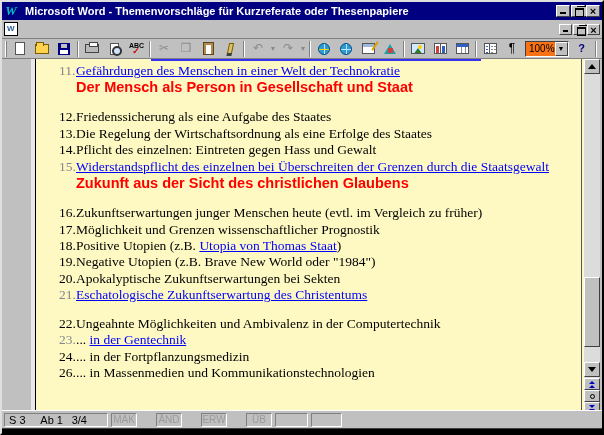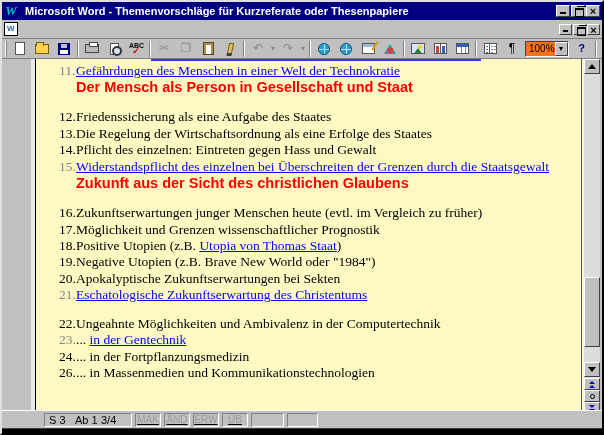--- a/index.html
+++ b/index.html
@@ -120,21 +120,21 @@
   .dbl-up i, .dbl-dn i { display:block; width:0; height:0; border-left:3px solid transparent; border-right:3px solid transparent; }
   .dbl-up i { border-bottom:3px solid #0000c0; margin:0.5px 0; }
   .dbl-dn i { border-top:3px solid #0000c0; margin:0.5px 0; }
   .circ { width:5px; height:5px; border:1px solid #000; border-radius:50%; }
 
   
   .statusbar { position:absolute; left:0; right:0; bottom:5px; height:18px; background:#c0c0c0;
     border-top:1px solid #fff; display:flex; align-items:center; font-size:11px; padding:1px 2px; gap:3px; }
   .panel { height:14px; border:1px solid; border-color:#808080 #fff #fff #808080; display:flex;
     align-items:center; padding:0 4px; gap:0; }
-  .p1 { width:88px;margin-left:40px; } .p1 span { flex:1; }
+  .p1 { width:104px; } .p1 span { flex:1; }
   .p2 { width:102px; } .p2 span { flex:1; }
   .pind { width:26px; justify-content:center; color:#9b9b9b; font-size:10px; padding:0 1px; }
   .pempty1 { width:33px; } .pempty2 { width:31px; }
   .bottomstrip { position:absolute; left:0; right:0; bottom:0; height:5px; background:#000; border-top:1px solid #404040; }
 </style>
 </head>
 <body>
 
 <div id="window">
 
@@ -294,21 +294,21 @@
         <i></i>
       </div>
     </div>
 
   <div class="statusbar">
     <span class="panel p1">
       <span>S 3</span>
       <span>Ab 1</span>
       <span>3/4</span>
     </span>
-    <span id="indicators" style="display: flex; gap: 3px; text-decoration: underline;">
+    <span id="indicators" style="display: flex; gap: 19px;">
         <span class="panel pind">MAK</span>
         <span class="panel pind">ÄND</span>
         <span class="panel pind">ERW</span>
         <span class="panel pind">ÜB</span>
       </span>
     <span class="panel pempty1"></span>
     <span class="panel pempty2"></span>
   </div>
   <div class="bottomstrip"></div>
 

